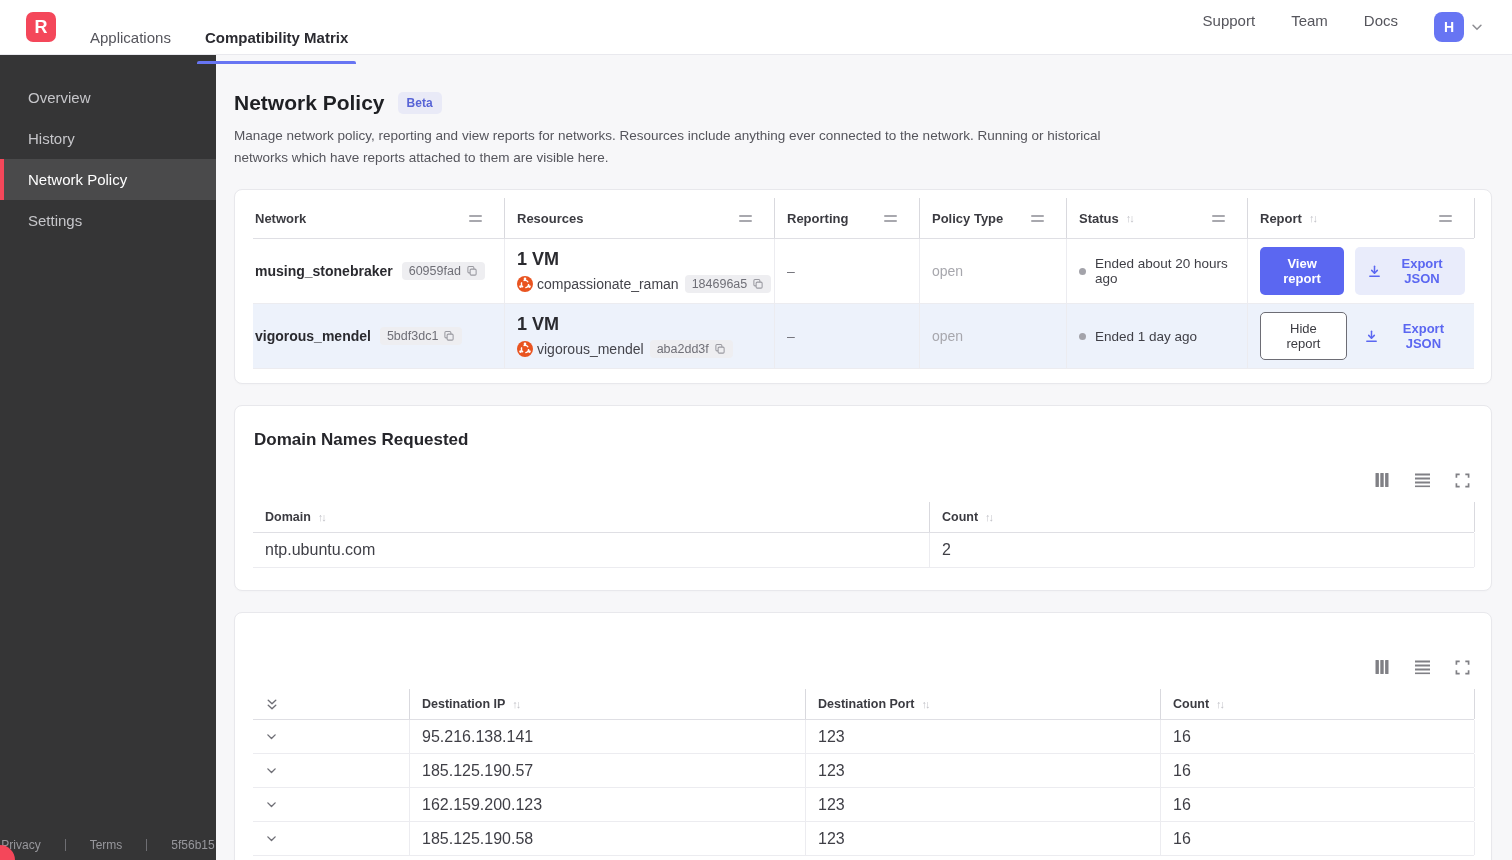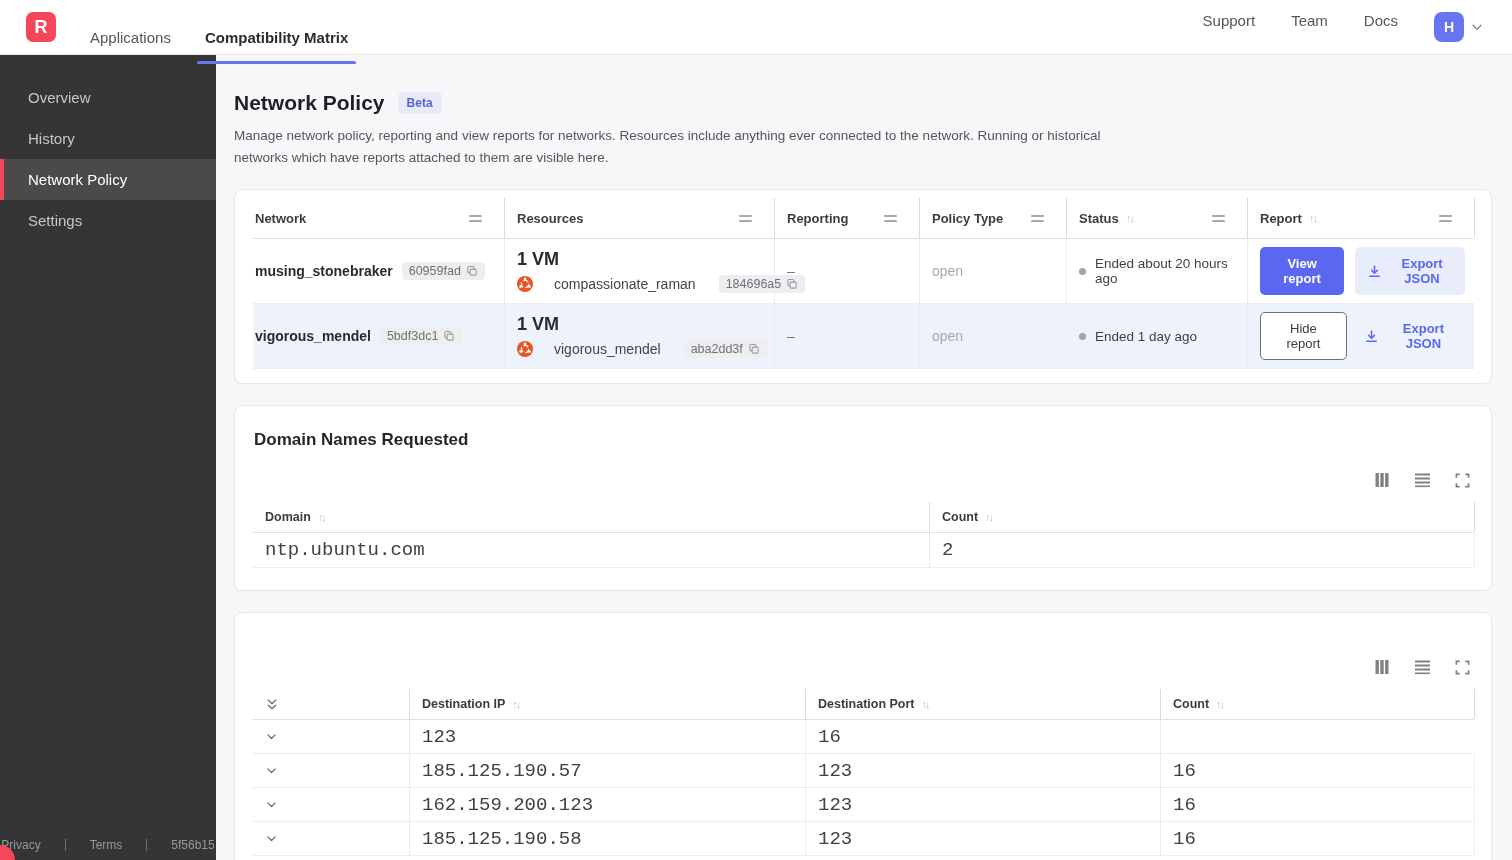--- a/index.html
+++ b/index.html
@@ -97,21 +97,21 @@
   .td:first-child { padding-left:2px; }
   .td:last-child { border-right:none; }
   .net-name { font-weight:700; color:#2a2a2f; }
   .hash-badge {
     display:inline-flex; align-items:center; gap:5px; margin-left:9px;
     background:#eeeef1; border-radius:4px; padding:2px 7px;
     font-size:12.5px; color:#6f6f77; cursor:pointer; white-space:nowrap;
   }
   .td-resources { flex-direction:column; align-items:flex-start; justify-content:center; gap:5px; }
   .vm-count { font-weight:700; color:#2a2a2f; font-size:18px; }
-  .res-line { display:flex; align-items:center; gap:21px; font-size:14px; color:#44444b; }
+  .res-line { display:flex; align-items:center; gap:4px; font-size:14px; color:#44444b; }
   .td-muted { color:#77777e; }
   .td-policy { color:#a7a7ad; }
   .status-dot { width:7px; height:7px; border-radius:50%; background:#a3a3aa; margin-right:9px; flex:none; }
   .td-status { font-size:13.5px; }
   .td-report { gap:11px; }
   .btn-primary {
     background:#5b67f1; color:#fff; border:none; border-radius:5px;
     font-size:13px; font-weight:600; padding:9px 13px; cursor:pointer;
     font-family:inherit;
   }
@@ -135,21 +135,21 @@
   .d-row  { display:grid; border-bottom:1px solid #ececf0; }
   .grid2 { grid-template-columns:677px 545px; }
   .grid4 { grid-template-columns:157px 396px 355px 314px; }
   .dth {
     display:flex; align-items:center; height:30px; padding:0 10px 0 12px;
     font-size:12.5px; font-weight:700; color:#3b3b41; border-right:1px solid #d9d9de;
     cursor:pointer;
   }
   .dtd {
     display:flex; align-items:center; min-height:34px; padding:0 10px 0 12px;
-    font-size:19px; color:#3f3f46; border-right:1px solid #ececf0;font-family:Liberation Mono, monospace;
+    font-size:16px; color:#3f3f46; border-right:1px solid #ececf0;
   }
   .grid4 .dtd { min-height:33px; }
   .dth:first-child, .dtd:first-child { padding-left:12px; }
   .expander-cell { justify-content:flex-start; padding-left:14px; }
   svg.s { display:block; }
 </style>
 </head>
 <body>
 
 <header class="topbar">
@@ -454,20 +454,21 @@
     </div>
 
     <div class="d-row grid4">
       <div class="dtd expander-cell">
         <span>
             <svg class="s" width="13" height="13" viewBox="0 0 16 16" fill="none" stroke="#6f6f76" stroke-width="1.7" stroke-linecap="round" stroke-linejoin="round">
               <path d="M3.5 6l4.5 4.5L12.5 6"></path>
             </svg>
           </span>
       </div>
+      <div class="dtd">95.216.138.141</div>
       <div class="dtd">123</div>
       <div class="dtd">16</div>
     </div>
     <div class="d-row grid4">
       <div class="dtd expander-cell">
         <span>
             <svg class="s" width="13" height="13" viewBox="0 0 16 16" fill="none" stroke="#6f6f76" stroke-width="1.7" stroke-linecap="round" stroke-linejoin="round">
               <path d="M3.5 6l4.5 4.5L12.5 6"></path>
             </svg>
           </span>

